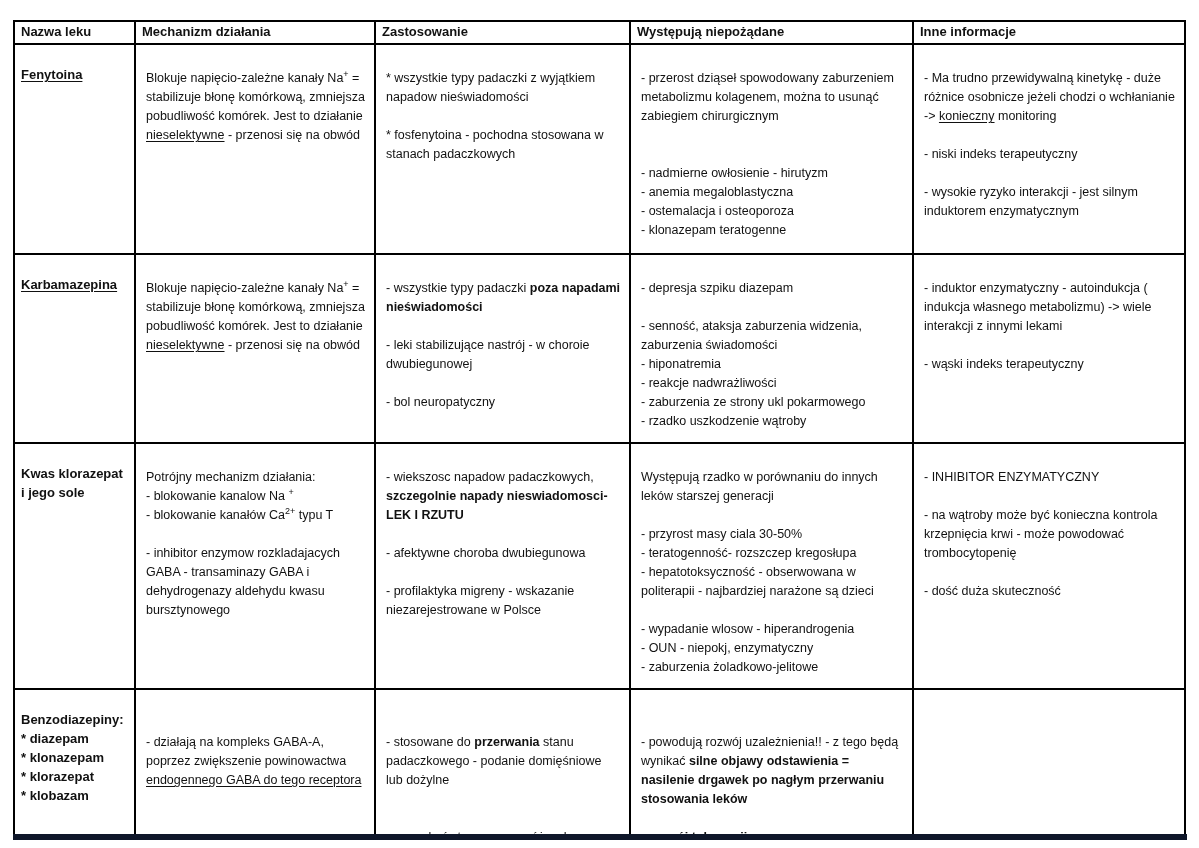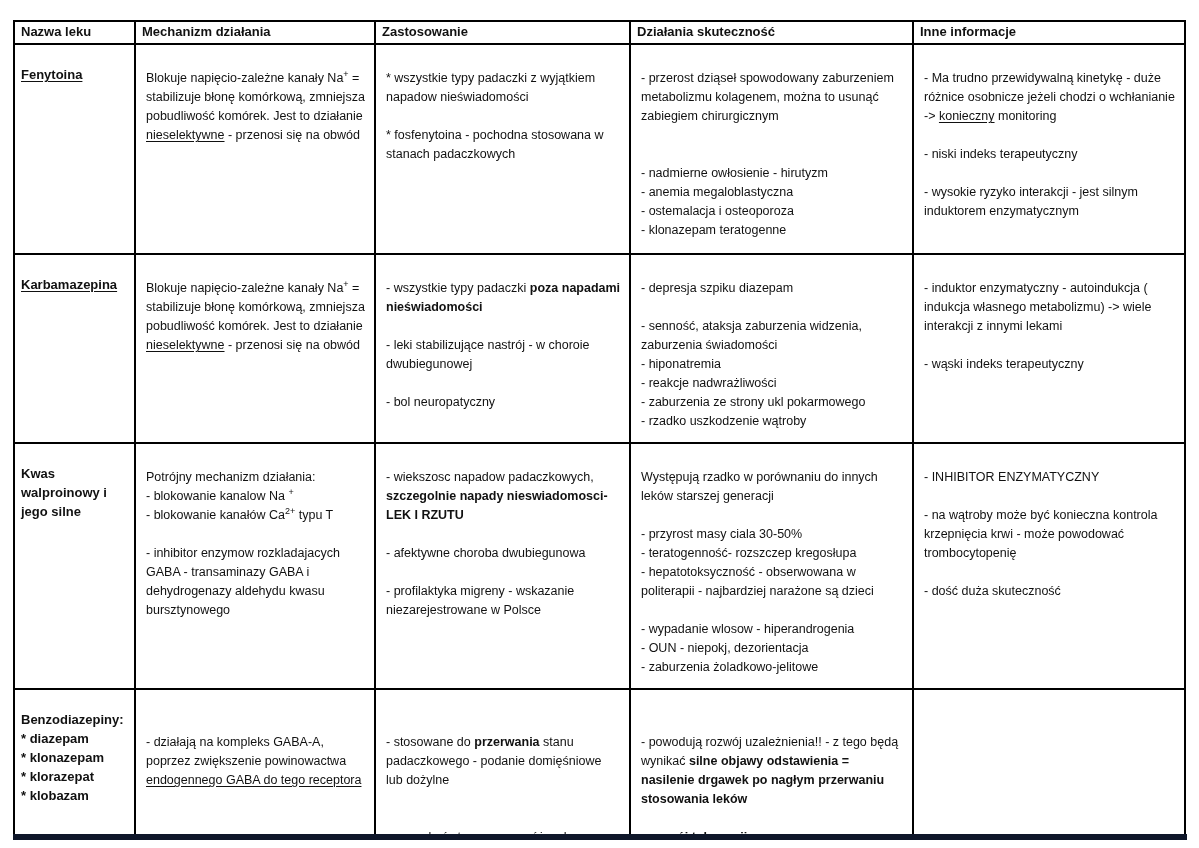--- a/index.html
+++ b/index.html
@@ -39,21 +39,21 @@
       <col style="width:240px">
       <col style="width:255px">
       <col style="width:283px">
       <col style="width:272px">
     </colgroup>
     <thead>
       <tr>
         <th class="first">Nazwa leku</th>
         <th>Mechanizm działania</th>
         <th>Zastosowanie</th>
-        <th>Działania skuteczność</th>
+        <th>Występują niepożądane</th>
         <th>Inne informacje</th>
       </tr>
     </thead>
     <tbody id="tbody">
         <tr class="r1">
           <td class="name-cell">
             <div class="line"><u>Fenytoina</u></div>
           </td>
           <td class="body-cell">
             <div class="line">Blokuje napięcio-zależne kanały Na<sup>+</sup> = stabilizuje błonę komórkową, zmniejsza pobudliwość komórek. Jest to działanie <u>nieselektywne</u> - przenosi się na obwód</div>
@@ -104,21 +104,21 @@
             <div class="line">- rzadko uszkodzenie wątroby</div>
           </td>
           <td class="body-cell">
             <div class="line">- induktor enzymatyczny - autoindukcja ( indukcja własnego metabolizmu) -&gt; wiele interakcji z innymi lekami</div>
             <div class="line">&nbsp;</div>
             <div class="line">- wąski indeks terapeutyczny</div>
           </td>
         </tr>
         <tr class="r3">
           <td class="name-cell">
-            <div class="line">Kwas walproinowy i jego silne</div>
+            <div class="line">Kwas klorazepat i jego sole</div>
           </td>
           <td class="body-cell">
             <div class="line">Potrójny mechanizm działania:</div>
             <div class="line">- blokowanie kanalow Na <sup>+</sup></div>
             <div class="line">- blokowanie kanałów Ca<sup>2+</sup> typu T</div>
             <div class="line">&nbsp;</div>
             <div class="line">- inhibitor enzymow rozkladajacych GABA - transaminazy GABA i dehydrogenazy aldehydu kwasu bursztynowego</div>
           </td>
           <td class="body-cell">
             <div class="line">- wiekszosc napadow padaczkowych, <b>szczegolnie napady nieswiadomosci- LEK I RZUTU</b></div>
@@ -128,21 +128,21 @@
             <div class="line">- profilaktyka migreny - wskazanie niezarejestrowane w Polsce</div>
           </td>
           <td class="body-cell">
             <div class="line">Występują rzadko w porównaniu do innych leków starszej generacji</div>
             <div class="line">&nbsp;</div>
             <div class="line">- przyrost masy ciala 30-50%</div>
             <div class="line">- teratogenność- rozszczep kregosłupa</div>
             <div class="line">- hepatotoksyczność - obserwowana w politerapii - najbardziej narażone są dzieci</div>
             <div class="line">&nbsp;</div>
             <div class="line">- wypadanie wlosow - hiperandrogenia</div>
-            <div class="line">- OUN - niepokj, dezorientacja</div>
+            <div class="line">- OUN - niepokj, enzymatyczny</div>
             <div class="line">- zaburzenia żoladkowo-jelitowe</div>
           </td>
           <td class="body-cell">
             <div class="line">- INHIBITOR ENZYMATYCZNY</div>
             <div class="line">&nbsp;</div>
             <div class="line">- na wątroby może być konieczna kontrola krzepnięcia krwi - może powodować trombocytopenię</div>
             <div class="line">&nbsp;</div>
             <div class="line">- dość duża skuteczność</div>
           </td>
         </tr>

